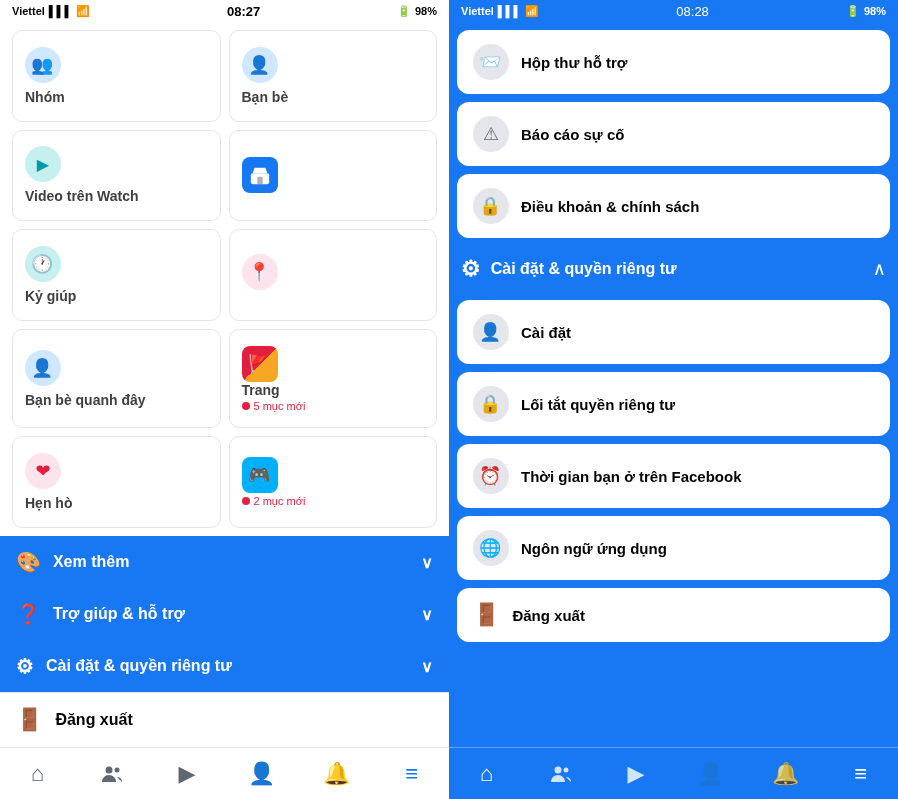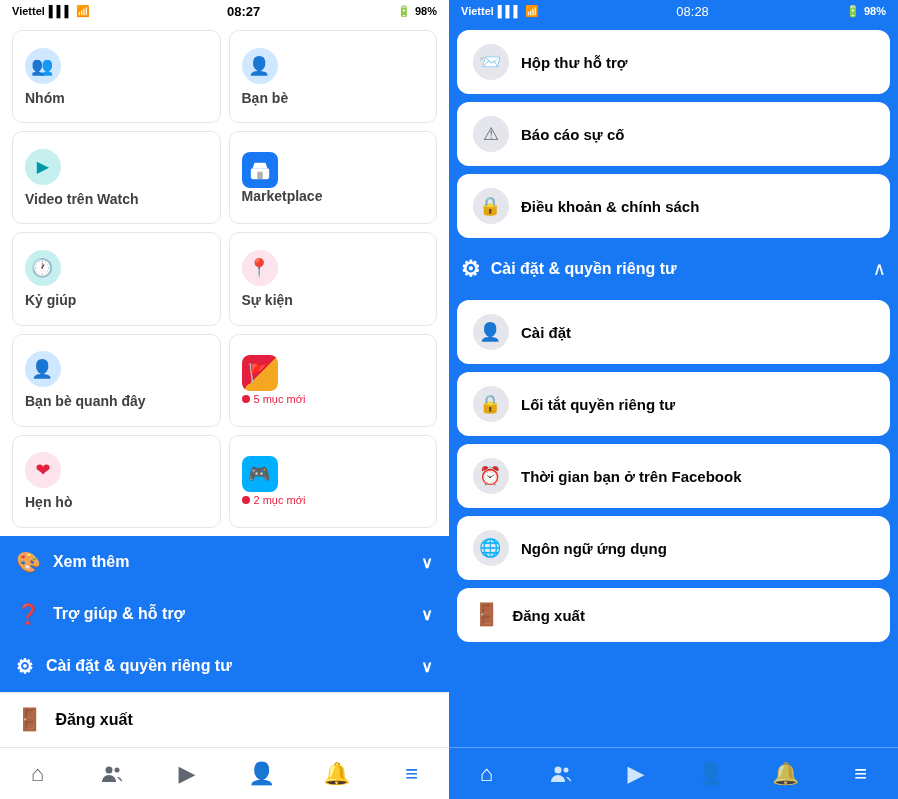--- a/index.html
+++ b/index.html
@@ -293,40 +293,39 @@
     </div>
 
     <div class="grid-card">
       <div class="marketplace-icon">
         <svg width="22" height="22" viewBox="0 0 24 24" fill="white">
           <rect x="2" y="10" width="20" height="12" rx="2"></rect>
           <path d="M4 10 L6 4 h12 l2 6"></path>
           <rect x="9" y="14" width="6" height="8" fill="rgba(0,0,0,0.3)" rx="1"></rect>
         </svg>
       </div>
-      <span class="card-label">Marketplace</span>
     </div>
 
     <div class="grid-card">
       <div class="card-icon bg-teal" style="color:#0099a8;">🕐</div>
       <span class="card-label">Kỷ giúp</span>
     </div>
 
     <div class="grid-card">
       <div class="card-icon bg-pink" style="color:#e41e3f;">📍</div>
-      <span class="card-label">Sự kiện</span>
     </div>
 
     <div class="grid-card">
       <div class="card-icon bg-blue">👤</div>
       <span class="card-label">Bạn bè quanh đây</span>
     </div>
 
     <div class="grid-card">
       <div class="trang-icon">🚩</div>
+      <span class="card-label">Trang</span>
       <div class="card-badge">
         <span class="dot-red"></span>
         <span>5 mục mới</span>
       </div>
     </div>
 
     <div class="grid-card">
       <div class="card-icon bg-pink" style="color:#e41e3f;">❤</div>
       <span class="card-label">Hẹn hò</span>
     </div>

